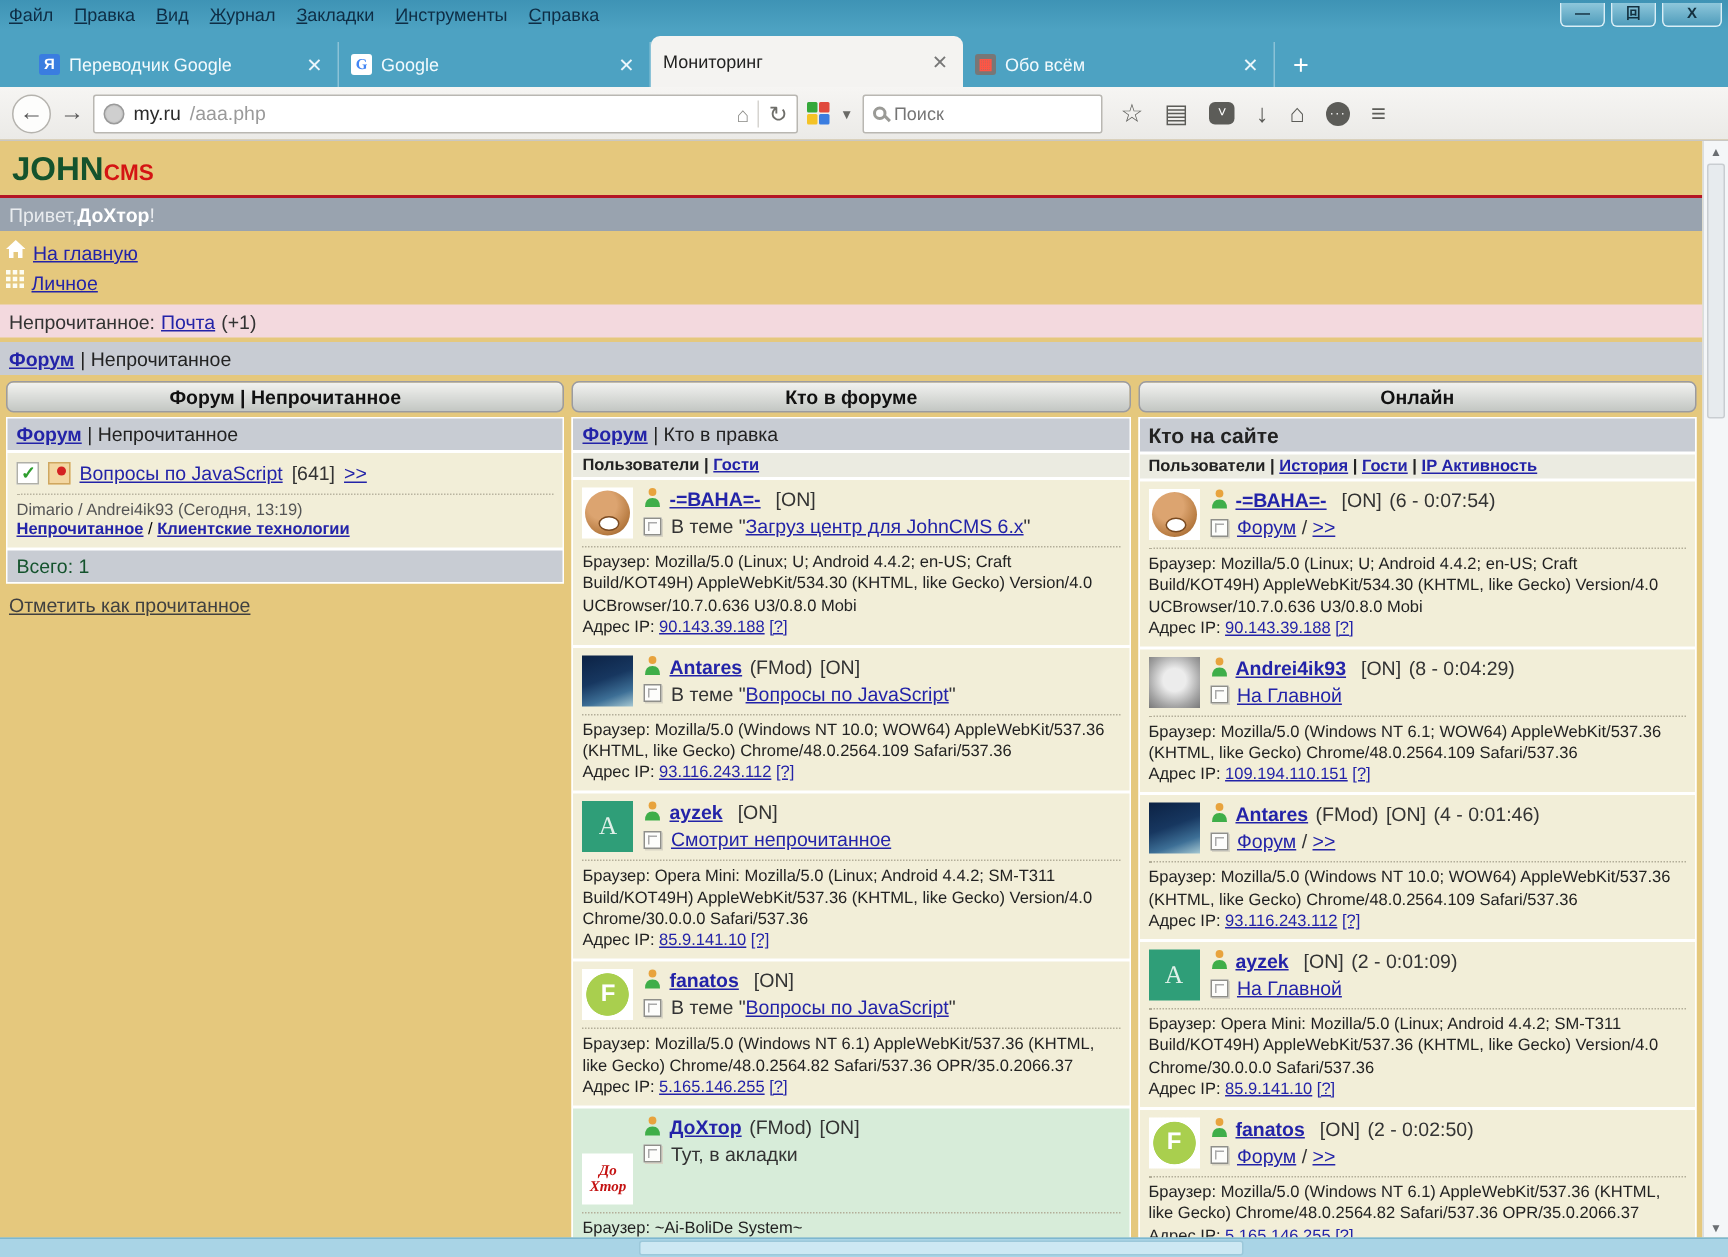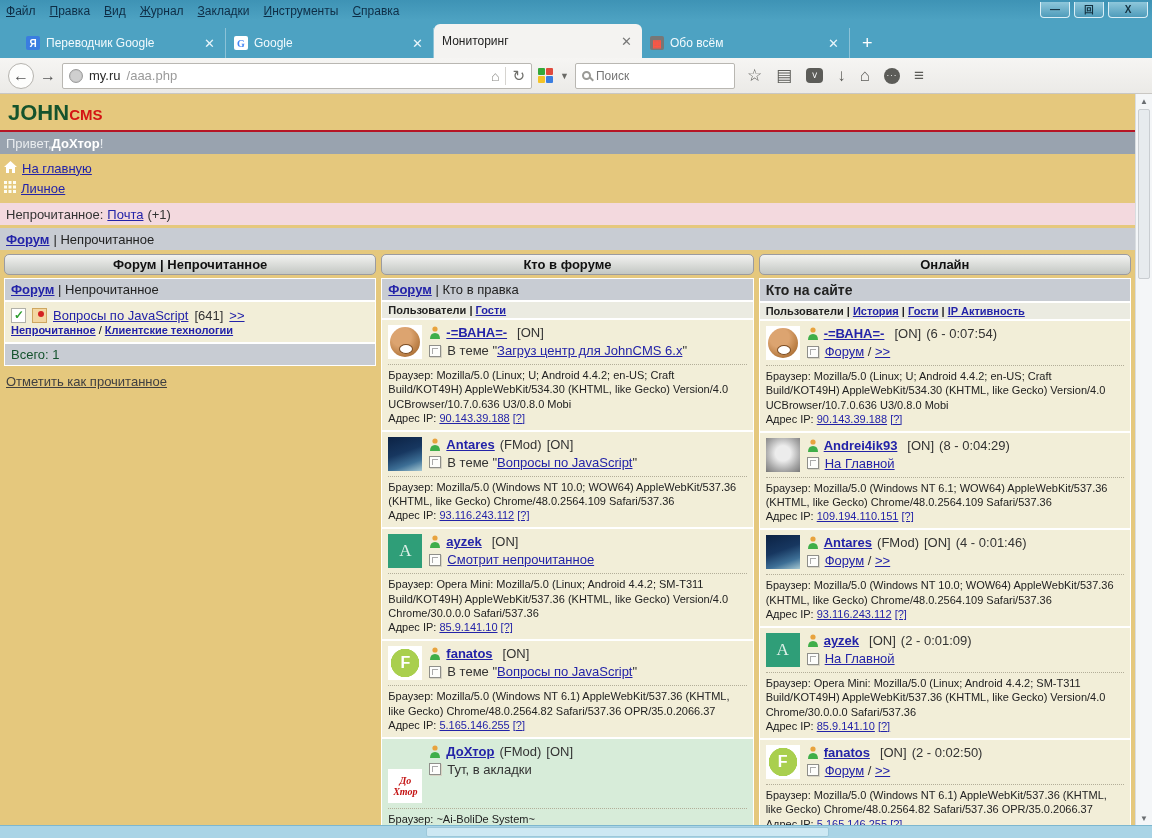--- a/index.html
+++ b/index.html
@@ -96,21 +96,21 @@
   .avatar { width:34px; height:34px; flex:none; position:relative; overflow:hidden; }
   .av-vana { background:#fff; }
   .av-vana::before { content:""; position:absolute; inset:2px; border-radius:50%; background:radial-gradient(circle at 38% 32%,#dca470 0 35%,#b87c42 70%,#8a5526 100%); }
   .av-vana::after { content:""; position:absolute; left:11px; top:19px; width:12px; height:8px; border-radius:50%; background:#fff; border:1px solid #7a4a20; }
   .av-antares { background:linear-gradient(160deg,#0c2244 0%,#173760 45%,#3d6f96 75%,#a6c8d2 100%); }
   .av-ayzek { background:#2f9e78; color:#dff0e8; font-family:"Liberation Serif",serif; font-size:17px; display:flex; align-items:center; justify-content:center; }
   .av-fanatos { background:radial-gradient(circle,#a9cf4e 0 58%,#fff 60%); color:#fff; font-size:16px; font-weight:bold; display:flex; align-items:center; justify-content:center; }
   .av-dohtor { background:#fff; color:#c41212; font-style:italic; font-weight:bold; font-size:10px; line-height:1.1; font-family:"Liberation Serif",serif; display:flex; align-items:center; justify-content:center; text-align:center; white-space:pre-line;margin-top:25px; }
   .av-andrei { background:radial-gradient(circle at 50% 45%,#ececec 0 30%,#a5a5a5 70%,#787878 100%); }
   .einfo { flex:1; min-width:0; }
-  .eline1 { display:flex; align-items:flex-end; gap:5px; font-size:13px; color:#333; }
+  .eline1 { display:flex; align-items:flex-start; gap:5px; font-size:13px; color:#333; }
   .person { flex:none; }
   a.uname { color:#2323a8; font-weight:bold; text-decoration:underline; }
   .eline2 { display:flex; align-items:center; gap:6px; margin-top:3px; font-size:13px; color:#333; }
   .cbox { width:12px; height:12px; background:#fdfdfb; border:1px solid #8f8f8a; box-shadow:1px 1px 0 #d8d4c4; position:relative; flex:none; }
   .cbox::after { content:""; position:absolute; left:2px; top:2px; width:5px; height:5px; border-left:1px solid #aaa; border-top:1px solid #aaa; }
   .eaction a { color:#2323a8; text-decoration:underline; }
   .dotsep { border-top:1px dotted #b3ae99; margin:5px 0 3px 0; }
   .ebrowser { font-size:11px; color:#222; line-height:1.3; word-wrap:break-word; }
   .eip { font-size:11px; color:#222; margin-top:1px; }
   .eip a { color:#2323a8; text-decoration:underline; }
@@ -250,20 +250,21 @@
           <a class="crumb-link">Форум</a><span> | Непрочитанное</span>
         </div>
         <div class="topic-block">
           <div class="topic-line">
             <span class="icon-check"></span>
             <span class="icon-pin"></span>
             <a class="topic-link">Вопросы по JavaScript</a>
             <span class="topic-count">[641]</span>
             <a class="more-link">&gt;&gt;</a>
           </div>
+          <div class="topic-meta">Dimario / Andrei4ik93 (Сегодня, 13:19)</div>
           <div class="topic-cats">
             <a>Непрочитанное</a><span> / </span><a>Клиентские технологии</a>
           </div>
         </div>
         <div class="total-bar">Всего: 1</div>
       </div>
       <div class="mark-read"><a>Отметить как прочитанное</a></div>
     </div>
 
     <div class="col">

